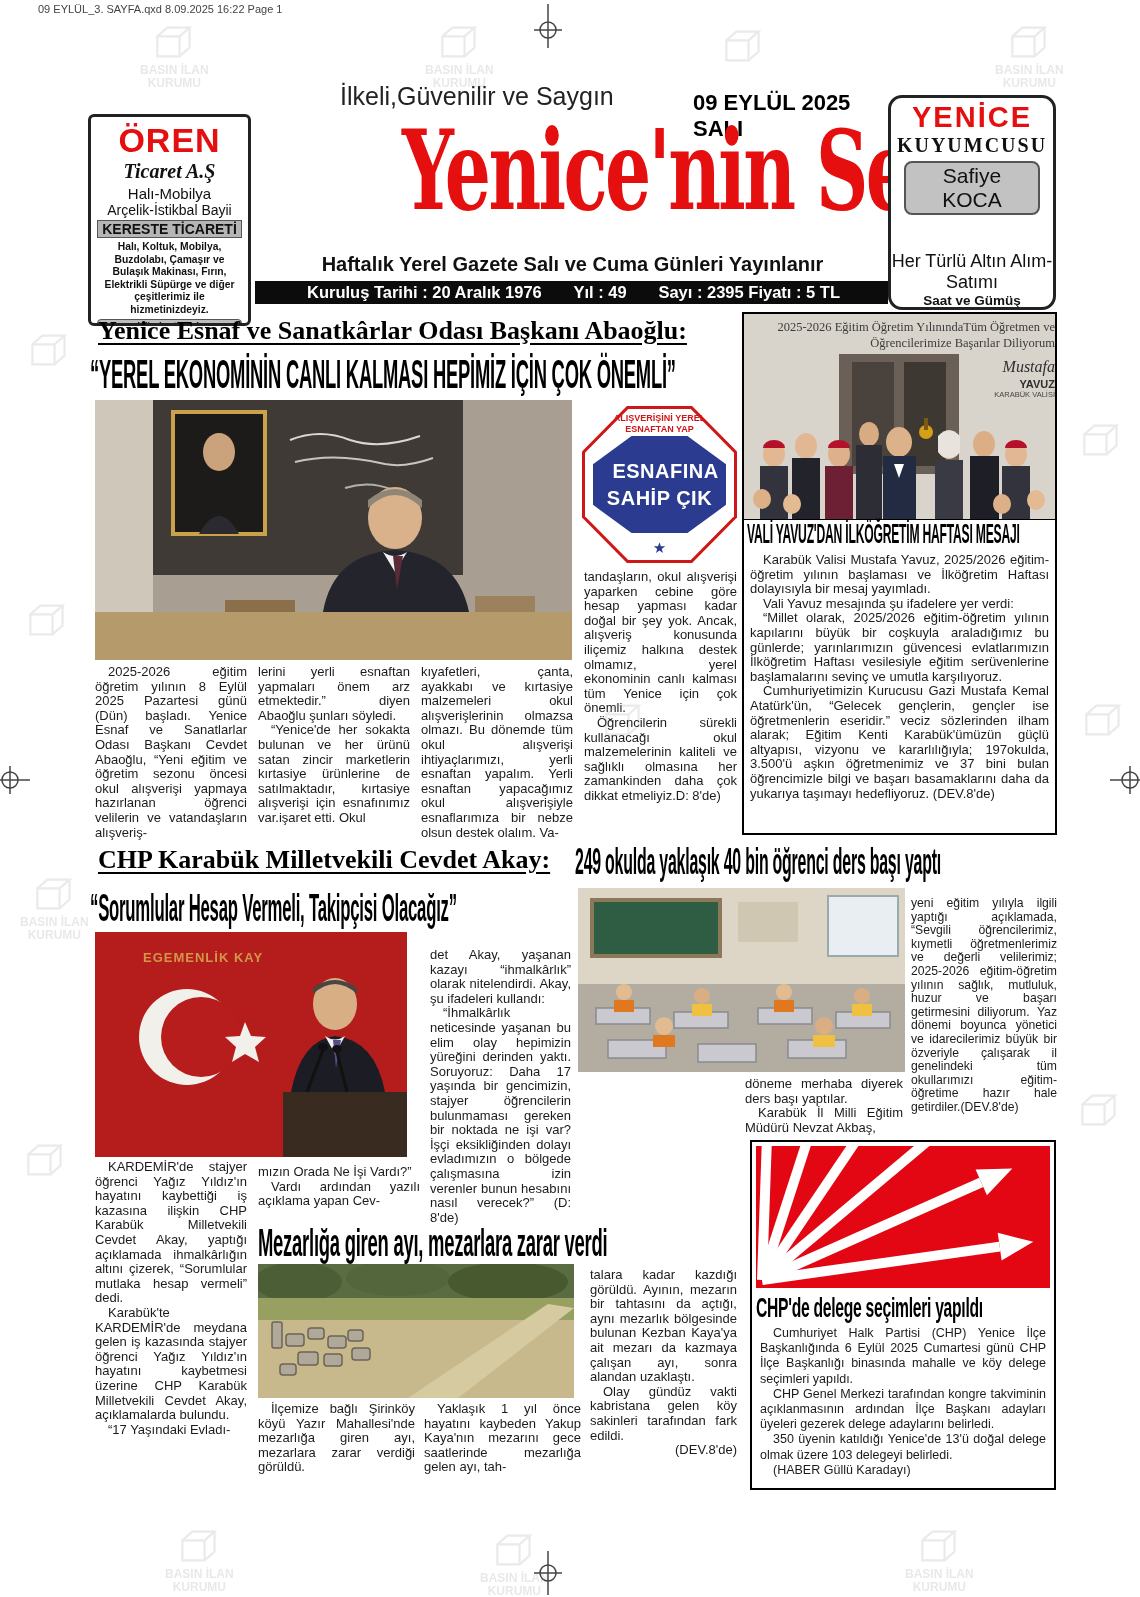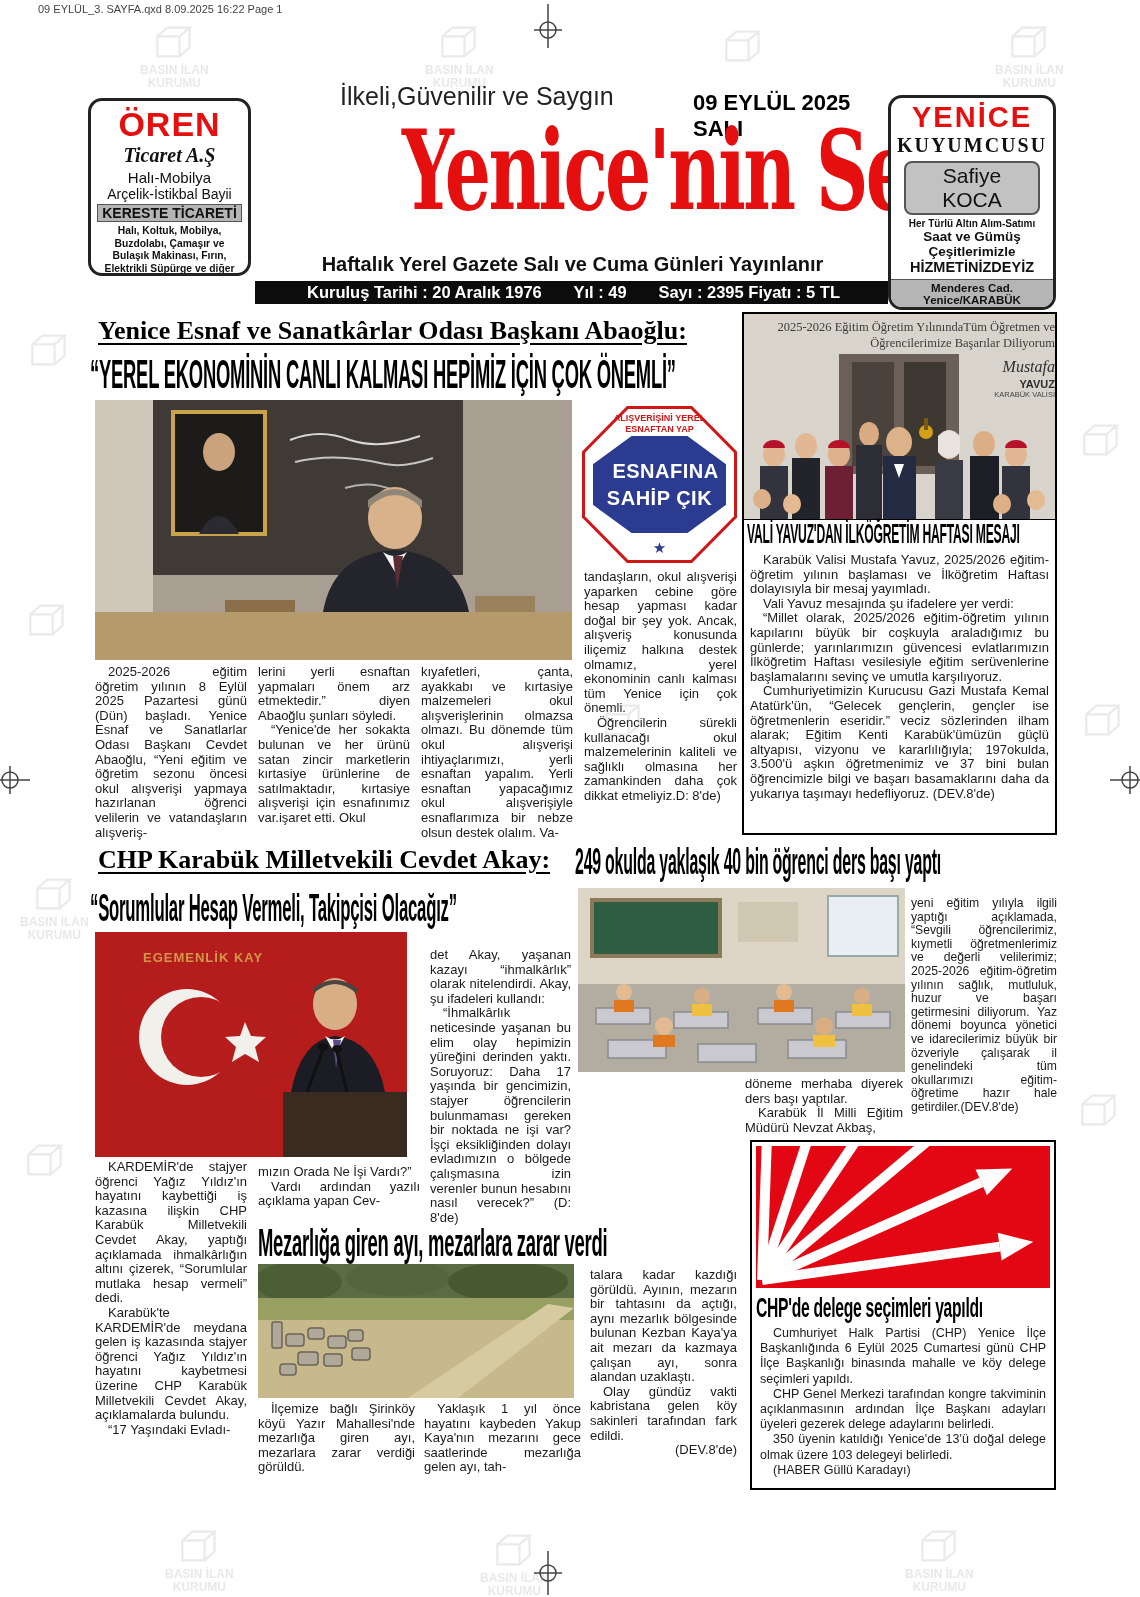--- a/index.html
+++ b/index.html
@@ -60,21 +60,21 @@
     <line x1="0" y1="18" x2="30" y2="18" stroke="#444" stroke-width="1.5"></line>
       <line x1="10" y1="4" x2="10" y2="32" stroke="#444" stroke-width="1.5"></line>
       <circle cx="10" cy="18" r="8" fill="none" stroke="#444" stroke-width="1.5"></circle>
   </svg>
   <svg class="regmark" style="left:1110px;top:762px" width="30" height="36">
     <line x1="0" y1="18" x2="30" y2="18" stroke="#444" stroke-width="1.5"></line>
       <line x1="20" y1="4" x2="20" y2="32" stroke="#444" stroke-width="1.5"></line>
       <circle cx="20" cy="18" r="8" fill="none" stroke="#444" stroke-width="1.5"></circle>
   </svg>
 
-  <div class="abs adbox" style="left:88px;top:98px;width:163px;height:178px;">
+  <div class="abs adbox" style="left:88px;top:114px;width:163px;height:212px;border-radius:6px;">
     <div style="color:#e60f0f;font-weight:bold;font-size:34px;letter-spacing:1px;margin-top:4px;">ÖREN</div>
     <div style="font-family:'Liberation Serif',serif;font-style:italic;font-weight:bold;font-size:20px;">Ticaret A.Ş</div>
     <div style="font-size:15px;margin-top:2px;">Halı-Mobilya</div>
     <div style="font-size:14px;">Arçelik-İstikbal Bayii</div>
     <div class="graybar" style="font-size:14px;margin:2px 6px;padding:0 4px;background:#b5b5b5;">KERESTE TİCARETİ</div>
     <div style="font-size:10.3px;font-weight:bold;padding:1px 5px;line-height:1.22;">Halı, Koltuk, Mobilya, Buzdolabı, Çamaşır ve Bulaşık Makinası, Fırın, Elektrikli Süpürge ve diğer çeşitlerimiz ile hizmetinizdeyiz.</div>
     <div class="graybar" style="font-size:10.3px;margin:2px 4px 4px;border-radius:4px;padding:1px 2px;width:88%;">
       <div>Hürriyet Cad. Yenice/KARABÜK</div>
 
     </div>
@@ -89,21 +89,21 @@
   <div class="abs infobar" style="left:255px;top:281px;width:633px;height:23px;padding:0 48px 0 52px;">
     <span>Kuruluş Tarihi : 20 Aralık 1976</span>
     <span>Yıl : 49</span>
     <span>Sayı : 2395 Fiyatı : 5 TL</span>
   </div>
 
   <div class="abs adbox" style="left:888px;top:95px;width:168px;height:215px;">
     <div style="color:#e60f0f;font-weight:bold;font-size:29px;letter-spacing:2px;margin-top:3px;">YENİCE</div>
     <div style="font-weight:bold;font-size:20px;letter-spacing:2px;font-family:'Liberation Serif',serif;">KUYUMCUSU</div>
     <div class="graybar" style="font-size:21px;font-weight:normal;border-radius:8px;border-width:2px;margin:4px 13px 3px;padding:1px 6px;background:#c2c2c2;">Safiye KOCA</div>
-    <div style="font-size:10px;font-weight:bold;">Her Türlü Altın Alım-Satımı</div>
+    <div style="font-size:18px;font-weight:normal;margin-top:33px;">Her Türlü Altın Alım-Satımı</div>
     <div style="font-size:13.5px;font-weight:bold;">Saat ve Gümüş Çeşitlerimizle</div>
     <div style="font-size:14.5px;font-weight:bold;">HİZMETİNİZDEYİZ</div>
     <div class="graybar" style="font-size:11.5px;margin-top:4px;width:100%;border-left:none;border-right:none;border-bottom:none;padding:2px 0 3px;background:#b5b5b5;">
       <div>Menderes Cad. Yenice/KARABÜK</div>
       <div>TEL : (0370) 766 21 30</div>
     </div>
   </div>
 
   <div class="abs kicker" style="left:98px;top:316px;font-size:26px;">Yenice Esnaf ve Sanatkârlar Odası Başkanı Abaoğlu:</div>
   <div class="abs" style="left:90px;top:352px;width:650px;height:45px;">

